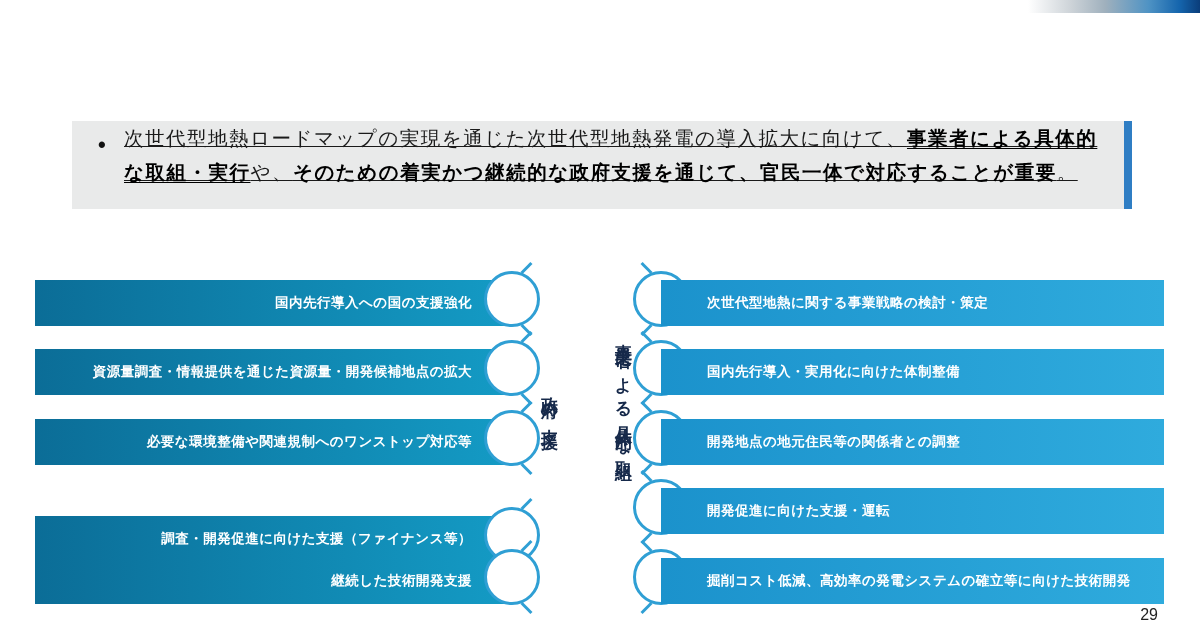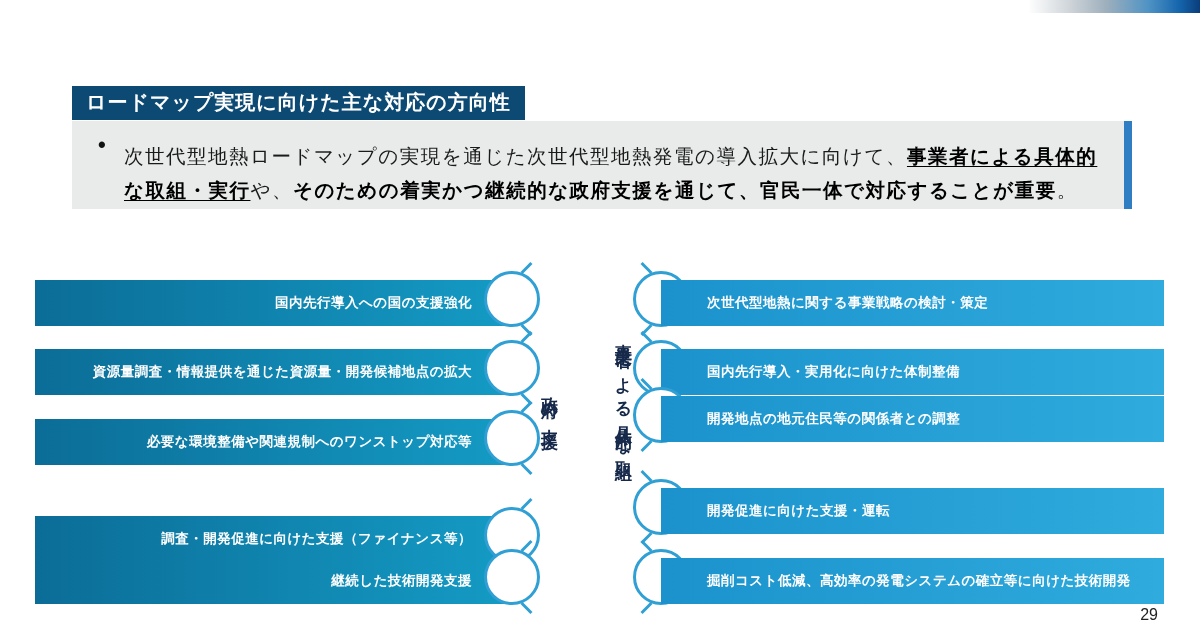--- a/index.html
+++ b/index.html
@@ -25,35 +25,35 @@
     position:absolute; left:72px; top:121px; width:1060px; height:88px;
     background:#e9eaea;
   }
   .summary-accent {
     position:absolute; right:0; top:0; width:8px; height:100%; background:#2f7ec4;
   }
   .bullet {
     position:absolute; left:26px; top:11px; font-size:22px; color:#111; font-weight:bold;
   }
   .summary-text {
-    position:absolute; left:52px; top:18px; width:990px;
-    font-size:19.5px; line-height:34px; letter-spacing:1.5px; color:#1a1a1a;
+    position:absolute; left:52px; top:0; width:990px;
+    font-size:19.5px; line-height:34px; letter-spacing:1.5px; color:#1a1a1a;text-decoration:underline;
   }
   .summary-text .b { font-weight:bold; color:#000; }
   .summary-text .u { text-decoration:underline; text-underline-offset:3px; }
 
   
   .row { position:absolute; height:46px; }
   .left-col .row  { left:35px;  width:477px; }
   .right-col .row { left:661px; width:503px; }
   .left-col .row:nth-child(1){top:280px} .left-col .row:nth-child(2){top:349px}
   .left-col .row:nth-child(3){top:419px} .left-col .row:nth-child(4){top:516px}
   .left-col .row:nth-child(5){top:558px}
   .right-col .row:nth-child(1){top:280px} .right-col .row:nth-child(2){top:349px}
-  .right-col .row:nth-child(3){top:396px} .right-col .row:nth-child(4){top:488px}
+  .right-col .row:nth-child(3){top:419px} .right-col .row:nth-child(4){top:488px}
   .right-col .row:nth-child(5){top:558px}
 
   .bar {
     position:absolute; inset:0; display:flex; align-items:center; color:#fff;
     font-size:13.5px; font-weight:bold; letter-spacing:0.5px;
   }
   .bar-l { background:linear-gradient(90deg,#0b6d97 0%,#149bc5 100%);
            justify-content:flex-end; padding-right:40px; padding-left:12px; }
   .bar-r { background:linear-gradient(90deg,#1b92cc 0%,#2fabdd 100%);
            justify-content:flex-start; padding-left:46px; padding-right:24px; }
@@ -84,21 +84,20 @@
   }
 </style>
 </head>
 <body>
 
 <div class="slide">
 
   <div class="top-accent"></div>
 
 
-  <div class="section-badge">ロードマップ実現に向けた主な対応の方向性</div>
 
   <div class="summary-box">
     <span class="bullet">•</span>
     <p class="summary-text"><span>次世代型地熱ロードマップの実現を通じた次世代型地熱発電の導入拡大に向けて、</span><span class="b u">事業者による具体的な取組・実行</span><span>や、</span><span class="b">そのための着実かつ継続的な政府支援を通じて、官民一体で対応することが重要</span><span>。</span></p>
     <div class="summary-accent"></div>
   </div>
 
   <div class="diagram">
 
     <div class="left-col">

